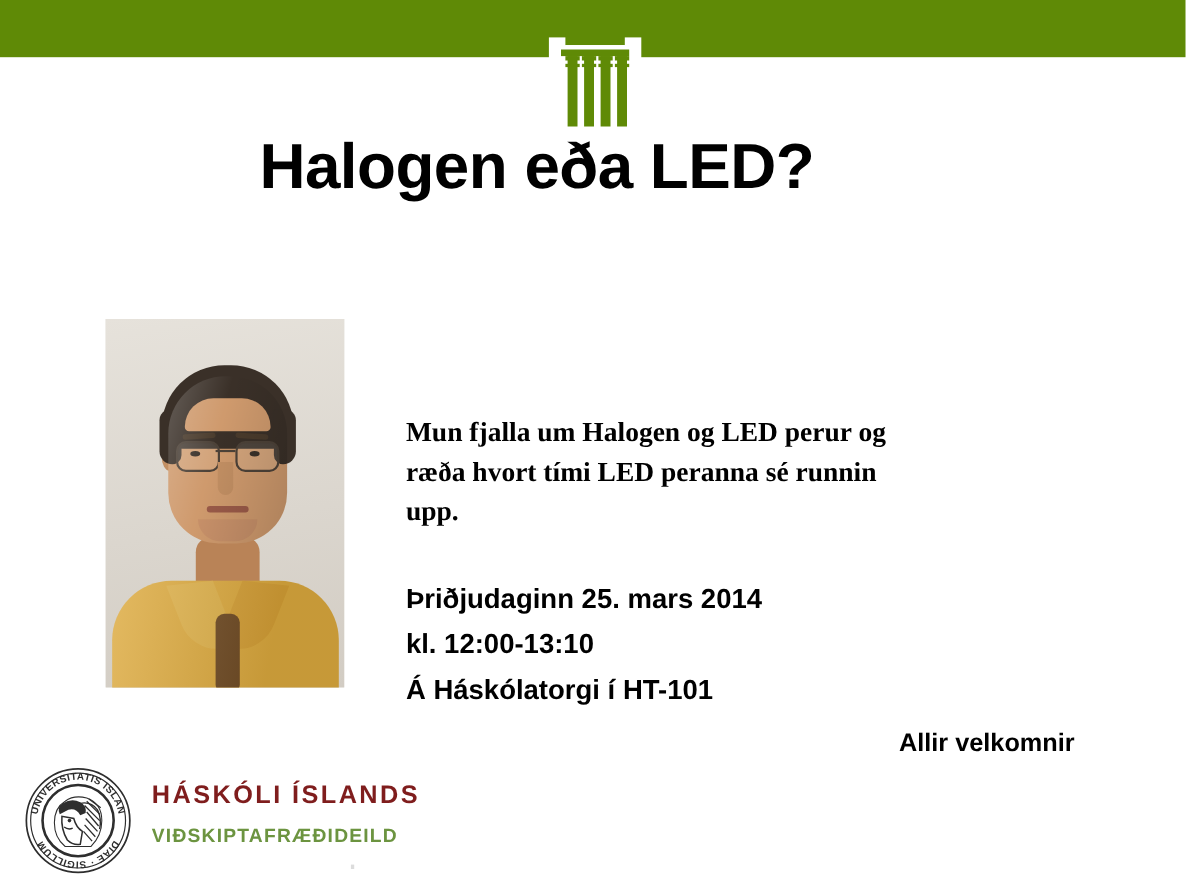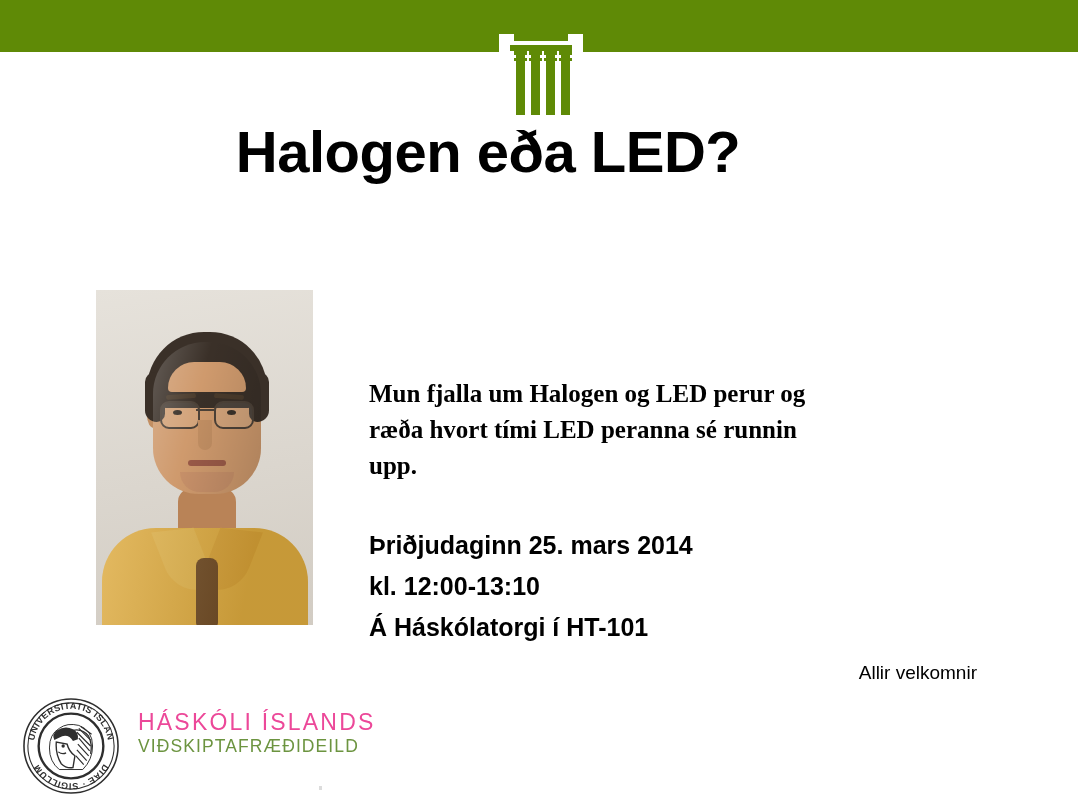--- a/index.html
+++ b/index.html
@@ -333,22 +333,22 @@
   .block-speaker { top: 232px; }
   .block-desc    { top: 376px; font-family: Liberation Serif, serif; }
   .block-when    { top: 525px; line-height: 41px; }
 
   .closing {
     position: absolute;
     left: 369px;
     top: 662px;
     width: 608px;
     text-align: right;
-    font-size: 19px;
-    font-weight: normal;
+    font-size: 23px;
+    font-weight: bold;
     color: #000000;
   }
 
   
   .footer-logo {
     position: absolute;
     left: 22px;
     top: 697px;
     width: 330px;
     height: 95px;
@@ -360,29 +360,29 @@
     width: 98px;
     height: 98px;
   }
   .wordmark {
     position: absolute;
     left: 116px;
     top: 12px;
   }
   .wordmark .line1 {
     font-size: 23px;
-    font-weight: normal;
+    font-weight: bold;
     letter-spacing: 2.2px;
-    color: #ec4899;
+    color: #7f1d1d;
     white-space: nowrap;
   }
   .wordmark .line2 {
-    margin-top: 0;
+    margin-top: 13px;
     font-size: 17.5px;
-    font-weight: normal;
+    font-weight: bold;
     letter-spacing: 1.1px;
     color: #6c9440;
     white-space: nowrap;
   }
   .speck {
     position: absolute;
     left: 319px;
     top: 786px;
     width: 3px;
     height: 4px;

